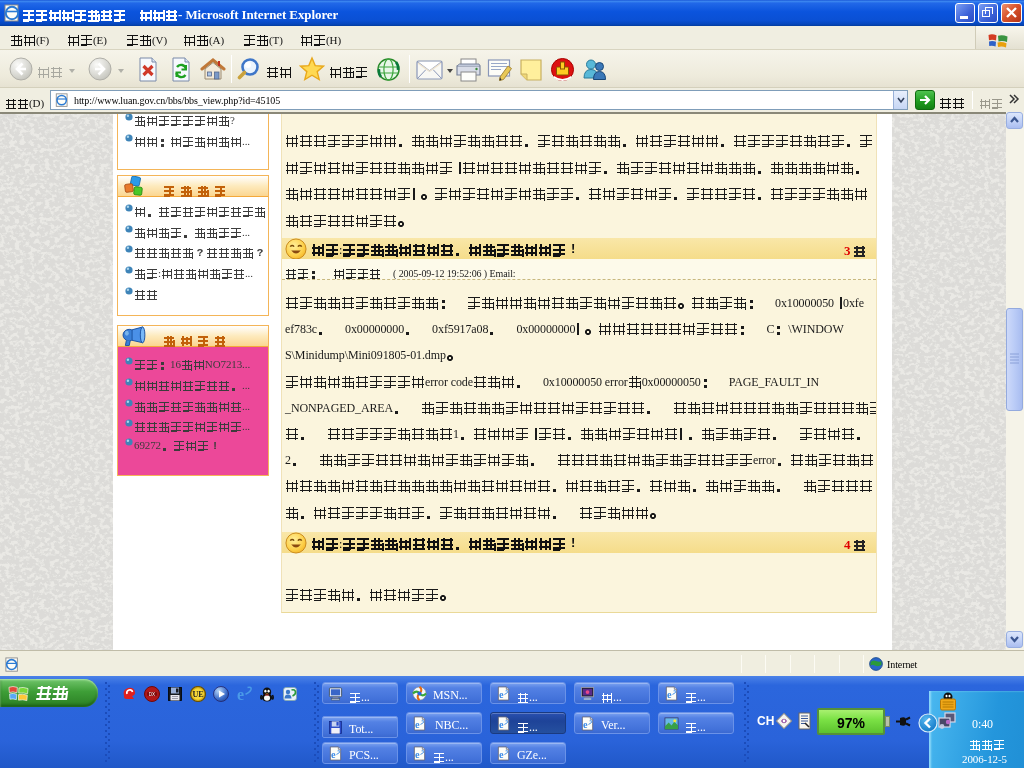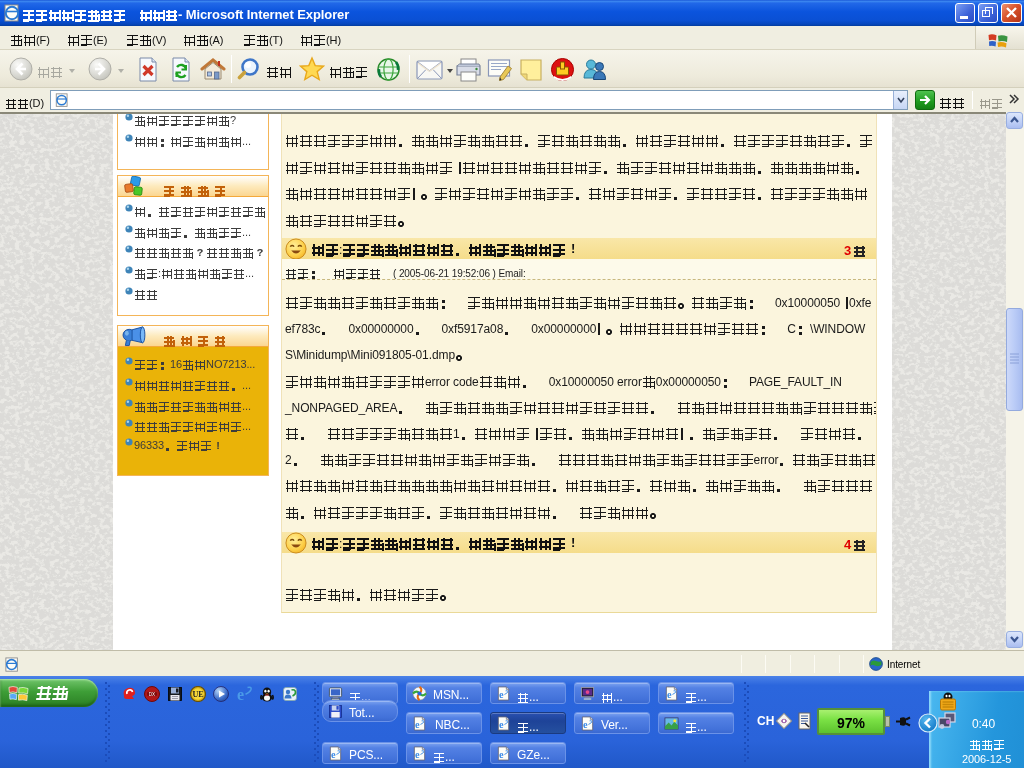--- a/index.html
+++ b/index.html
@@ -1,16 +1,16 @@
 <!DOCTYPE html>
 <html><head><meta charset="utf-8"><style>
 *{margin:0;padding:0;box-sizing:border-box}
 html,body{width:1024px;height:768px;overflow:hidden;font-family:"Liberation Sans",sans-serif;position:relative}
 .g{display:inline-block;vertical-align:bottom;font-style:normal}
-tt{font-family:Liberation Sans, sans-serif;vertical-align:bottom;display:inline-block;letter-spacing:-0.1px}.m10{font-size:10px;line-height:12px}.m11{font-size:11px;line-height:13px}
+tt{font-family:Liberation Serif, serif;vertical-align:bottom;display:inline-block;letter-spacing:-0.1px}.m10{font-size:10px;line-height:12px}.m11{font-size:11px;line-height:13px}
 .m12{font-size:12px;line-height:14px}.m13{font-size:13px;line-height:15px}
 .abs{position:absolute}
 .ln{position:absolute;white-space:nowrap;line-height:1}
 .a12{width:12px;height:12px;background:linear-gradient(currentcolor,currentcolor) 1px 2px/10px 1.4px no-repeat,linear-gradient(currentcolor,currentcolor) 1px 6px/10px 1.4px no-repeat,linear-gradient(currentcolor,currentcolor) 1px 10px/10px 1.4px no-repeat,linear-gradient(currentcolor,currentcolor) 3px 1px/1.2px 10px no-repeat,linear-gradient(currentcolor,currentcolor) 8px 1px/1.2px 10px no-repeat}
 .b12{width:12px;height:12px;background:linear-gradient(currentcolor,currentcolor) 1px 1px/10px 1.4px no-repeat,linear-gradient(currentcolor,currentcolor) 1px 5px/10px 1.4px no-repeat,linear-gradient(currentcolor,currentcolor) 1px 9px/10px 1.4px no-repeat,linear-gradient(currentcolor,currentcolor) 6px 1px/1.2px 10px no-repeat,linear-gradient(currentcolor,currentcolor) 1px 10px/6px 1.4px no-repeat}
 .c12{width:12px;height:12px;background:linear-gradient(currentcolor,currentcolor) 1px 3px/10px 1.4px no-repeat,linear-gradient(currentcolor,currentcolor) 1px 7px/10px 1.4px no-repeat,linear-gradient(currentcolor,currentcolor) 2px 1px/1.2px 10px no-repeat,linear-gradient(currentcolor,currentcolor) 6px 2px/1.2px 8px no-repeat,linear-gradient(currentcolor,currentcolor) 10px 1px/1.2px 10px no-repeat}
 .d12{width:12px;height:12px;background:linear-gradient(currentcolor,currentcolor) 1px 2px/10px 1.4px no-repeat,linear-gradient(currentcolor,currentcolor) 1px 6px/10px 1.4px no-repeat,linear-gradient(currentcolor,currentcolor) 1px 10px/10px 1.4px no-repeat,linear-gradient(currentcolor,currentcolor) 4px 1px/1.2px 10px no-repeat,linear-gradient(currentcolor,currentcolor) 7px 1px/1.2px 10px no-repeat,linear-gradient(currentcolor,currentcolor) 10px 5px/1.2px 7px no-repeat}
 .pc12{width:12px;height:12px;background:linear-gradient(currentcolor,currentcolor) 2px 8px/3px 3px no-repeat}
 .pm12{width:12px;height:12px;background:linear-gradient(currentcolor,currentcolor) 3px 3px/3px 3px no-repeat,linear-gradient(currentcolor,currentcolor) 3px 8px/3px 3px no-repeat}
 .pq12{width:12px;height:12px;font:bold 11px "Liberation Mono",monospace;font-style:normal;text-align:center;line-height:12px}
@@ -159,20 +159,21 @@
       </radialGradient>
 </defs>
   </svg><div class="abs" style="left:0;top:88px;width:1024px;height:24px;background:#f0eee1">
  <div class="ln" style="left:5px;top:6px;color:#111"><i class="g a12"></i><i class="g a12"></i><tt class="m11">(D)</tt></div>
  <div class="abs" style="left:50px;top:2px;width:858px;height:20px;background:#fff;border:1px solid #7f9db9">
    <svg class="abs" style="left:4px;top:2px" width="15" height="15" viewBox="0 0 17 18">
     <rect x="1" y="1" width="13" height="15" fill="#fdfdf8" stroke="#888" stroke-width="1"></rect>
     <circle cx="7.5" cy="8.5" r="5.6" fill="none" stroke="#2b7bd4" stroke-width="1.8"></circle>
     <path d="M2 7.2 L13.5 7.2" stroke="#2b7bd4" stroke-width="1.4" fill="none"></path>
    </svg>
+   <tt class="m10 abs" style="left:23px;top:4px;color:#000">http://www.luan.gov.cn/bbs/bbs_view.php?id=45105</tt>
    <div class="abs" style="right:0;top:0;width:14px;height:18px;background:linear-gradient(#e8effc,#c6d6f4);border-left:1px solid #98b0d8">
      <svg width="14" height="18">
           <path d="M4 7 L7 11 L10 7" fill="none" stroke="#33425e" stroke-width="1.6"></path>
         </svg></div>
  </div>
  <div class="abs" style="left:915px;top:2px;width:20px;height:20px;border-radius:3px;background:linear-gradient(#4fc24f,#1d9a1d 60%,#148014);border:1px solid #0e6b0e">
    <svg width="18" height="18">
         <path d="M4 9 L12 9 M9 5 L13 9 L9 13" fill="none" stroke="#fff" stroke-width="2.2"></path>
       </svg></div>
  <div class="ln" style="left:939px;top:6px;color:#111"><i class="g a13"></i><i class="g a13"></i></div>
@@ -234,21 +235,21 @@
         <circle cx="4" cy="4" r="3.6" fill="#3e84b8"></circle>
         <circle cx="2.9" cy="2.7" r="1.2" fill="#aad4ec"></circle>
       </svg>
       <div class="ln" style="left:16px;top:88px;color:#3c3c3c"><i class="g d12"></i><i class="g b12"></i><tt class="m11">:</tt><i class="g c12"></i><i class="g a12"></i><i class="g d12"></i><i class="g c12"></i><i class="g d12"></i><i class="g b12"></i><i class="g a12"></i><tt class="m11">...</tt></div>
       <svg class="abs" style="left:7px;top:111px" width="8" height="8">
         <circle cx="4" cy="4" r="3.6" fill="#3e84b8"></circle>
         <circle cx="2.9" cy="2.7" r="1.2" fill="#aad4ec"></circle>
       </svg>
       <div class="ln" style="left:16px;top:109px;color:#3c3c3c"><i class="g a12"></i><i class="g a12"></i></div>
     </div>
-    <div class="abs" style="left:117px;top:211px;width:152px;height:151px;background:#eab308;border:1px solid #f4b558">
+    <div class="abs" style="left:117px;top:211px;width:152px;height:151px;background:#ec4899;border:1px solid #f4b558">
       <div class="abs" style="left:0;top:0;width:150px;height:21px;background:linear-gradient(#ffffff,#fdeabd 50%,#fbd691);border-bottom:1px solid #f4a93c">
         <svg class="abs" style="left:3px;top:0px" width="26" height="21" viewBox="0 0 26 22">
 <ellipse cx="8" cy="9.5" rx="6.5" ry="6" fill="#3a80d8" stroke="#1a50a0" stroke-width="1"></ellipse>
 <path d="M11 4 L22 1 L22 17.5 L11 15 Z" fill="#4a90e8" stroke="#1a50a0" stroke-width="1"></path>
 <ellipse cx="22" cy="9.3" rx="2.4" ry="8.3" fill="#78b8f8" stroke="#1a50a0" stroke-width="1"></ellipse>
 <path d="M5 15 L4 20.5 L8 20.5 L9 15.5" fill="#3a80d8" stroke="#1a50a0" stroke-width="1"></path>
 <ellipse cx="5.5" cy="7.5" rx="2" ry="2.6" fill="#88c0f0" opacity="0.8"></ellipse>
         </svg>
         <div class="ln" style="left:45px;top:5px;color:#c2610a"><i class="g d12B"></i></div>
         <div class="ln" style="left:62px;top:5px;color:#c2610a"><i class="g c12B"></i></div>
@@ -272,33 +273,33 @@
       <div class="ln" style="left:16px;top:71px;color:#3c3c3c"><i class="g d12"></i><i class="g d12"></i><i class="g b12"></i><i class="g a12"></i><i class="g b12"></i><i class="g d12"></i><i class="g d12"></i><i class="g c12"></i><i class="g a12"></i><tt class="m11">...</tt></div>
       <svg class="abs" style="left:7px;top:93px" width="8" height="8">
         <circle cx="4" cy="4" r="3.6" fill="#3e84b8"></circle>
         <circle cx="2.9" cy="2.7" r="1.2" fill="#aad4ec"></circle>
       </svg>
       <div class="ln" style="left:16px;top:91px;color:#3c3c3c"><i class="g a12"></i><i class="g a12"></i><i class="g d12"></i><i class="g b12"></i><i class="g b12"></i><i class="g c12"></i><i class="g b12"></i><i class="g c12"></i><i class="g b12"></i><tt class="m11">...</tt></div>
       <svg class="abs" style="left:7px;top:112px" width="8" height="8">
         <circle cx="4" cy="4" r="3.6" fill="#3e84b8"></circle>
         <circle cx="2.9" cy="2.7" r="1.2" fill="#aad4ec"></circle>
       </svg>
-      <div class="ln" style="left:16px;top:110px;color:#3c3c3c"><tt class="m11">96333</tt><i class="g pc12"></i><i class="g b12"></i><i class="g c12"></i><i class="g b12"></i><i class="g pq12">!</i></div>
+      <div class="ln" style="left:16px;top:110px;color:#3c3c3c"><tt class="m11">69272</tt><i class="g pc12"></i><i class="g b12"></i><i class="g c12"></i><i class="g b12"></i><i class="g pq12">!</i></div>
     </div>
     <div class="abs" style="left:281px;top:0;width:596px;height:499px;overflow:hidden;background:#fbf5dd;border-left:1px solid #f0e2b8;border-right:1px solid #f0e2b8;border-bottom:1px solid #ead998"><div class="ln" style="left:3px;top:18px;color:#1a1a1a"><i class="g c14"></i><i class="g a14"></i><i class="g a14"></i><i class="g b14"></i><i class="g b14"></i><i class="g b14"></i><i class="g c14"></i><i class="g c14"></i><i class="g pc14"></i><i class="g d14"></i><i class="g d14"></i><i class="g c14"></i><i class="g b14"></i><i class="g d14"></i><i class="g d14"></i><i class="g a14"></i><i class="g a14"></i><i class="g pc14"></i><i class="g b14"></i><i class="g a14"></i><i class="g d14"></i><i class="g a14"></i><i class="g d14"></i><i class="g d14"></i><i class="g pc14"></i><i class="g c14"></i><i class="g a14"></i><i class="g b14"></i><i class="g a14"></i><i class="g c14"></i><i class="g c14"></i><i class="g pc14"></i><i class="g a14"></i><i class="g b14"></i><i class="g b14"></i><i class="g b14"></i><i class="g a14"></i><i class="g d14"></i><i class="g a14"></i><i class="g b14"></i><i class="g pc14"></i><i class="g b14"></i></div><div class="ln" style="left:3px;top:44.69999999999999px;color:#1a1a1a"><i class="g c14"></i><i class="g b14"></i><i class="g c14"></i><i class="g a14"></i><i class="g c14"></i><i class="g b14"></i><i class="g a14"></i><i class="g a14"></i><i class="g d14"></i><i class="g d14"></i><i class="g c14"></i><i class="g b14"></i><i class="g po14"></i><i class="g a14"></i><i class="g c14"></i><i class="g a14"></i><i class="g a14"></i><i class="g c14"></i><i class="g d14"></i><i class="g a14"></i><i class="g a14"></i><i class="g c14"></i><i class="g b14"></i><i class="g pc14"></i><i class="g d14"></i><i class="g b14"></i><i class="g b14"></i><i class="g a14"></i><i class="g c14"></i><i class="g a14"></i><i class="g c14"></i><i class="g d14"></i><i class="g d14"></i><i class="g d14"></i><i class="g pc14"></i><i class="g d14"></i><i class="g d14"></i><i class="g d14"></i><i class="g d14"></i><i class="g c14"></i><i class="g d14"></i><i class="g pc14"></i></div><div class="ln" style="left:3px;top:71.4px;color:#1a1a1a"><i class="g d14"></i><i class="g c14"></i><i class="g a14"></i><i class="g a14"></i><i class="g c14"></i><i class="g a14"></i><i class="g a14"></i><i class="g c14"></i><i class="g b14"></i><i class="g pe14"></i><i class="g pj14"></i><i class="g b14"></i><i class="g c14"></i><i class="g b14"></i><i class="g a14"></i><i class="g c14"></i><i class="g b14"></i><i class="g c14"></i><i class="g d14"></i><i class="g b14"></i><i class="g b14"></i><i class="g pc14"></i><i class="g a14"></i><i class="g c14"></i><i class="g b14"></i><i class="g a14"></i><i class="g c14"></i><i class="g b14"></i><i class="g pc14"></i><i class="g b14"></i><i class="g a14"></i><i class="g a14"></i><i class="g b14"></i><i class="g a14"></i><i class="g pc14"></i><i class="g a14"></i><i class="g b14"></i><i class="g b14"></i><i class="g b14"></i><i class="g d14"></i><i class="g d14"></i><i class="g c14"></i></div><div class="ln" style="left:3px;top:98px;color:#1a1a1a"><i class="g d14"></i><i class="g a14"></i><i class="g b14"></i><i class="g a14"></i><i class="g a14"></i><i class="g c14"></i><i class="g b14"></i><i class="g a14"></i><i class="g pj14"></i></div><div class="abs" style="left:0;top:124px;width:594px;height:21px;background:linear-gradient(#f9e7a8,#f5dc8a)">
         <svg class="abs" style="left:3px;top:0px" width="22" height="22" viewBox="0 0 23 23">
 <circle cx="11.5" cy="11.5" r="10.5" fill="url(#gsm)" stroke="#c8881a" stroke-width="1"></circle>
 <path d="M5.5 9 Q7.5 6.5 9.5 9 M13.5 9 Q15.5 6.5 17.5 9" fill="none" stroke="#7a4a08" stroke-width="1.6"></path>
 <path d="M6.5 13 Q11.5 19.5 16.5 13 Z" fill="#8a4a10"></path>
         </svg>
         <div class="ln" style="left:29px;top:3px;color:#111"><i class="g c14B"></i><i class="g b14B"></i><tt class="m12">:</tt><i class="g b14B"></i><i class="g b14B"></i><i class="g d14B"></i><i class="g d14B"></i><i class="g c14B"></i><i class="g a14B"></i><i class="g c14B"></i><i class="g a14B"></i><i class="g pc14"></i><i class="g c14B"></i><i class="g d14B"></i><i class="g b14B"></i><i class="g d14B"></i><i class="g c14B"></i><i class="g c14B"></i><i class="g b14B"></i><i class="g pq14">!</i></div>
         <div class="ln" style="left:562px;top:4px"><tt class="m13" style="color:#e00000;font-weight:bold">3</tt></div>
         <div class="ln" style="left:571px;top:4px;color:#222"><i class="g a13B"></i></div>
       </div><div class="abs" style="left:0;top:145px;width:594px;height:21px;background:#fdfaea;border-bottom:1px dashed #c8b87f">
-        <div class="ln" style="left:3px;top:5px;color:#222"><i class="g a12"></i><i class="g b12"></i><i class="g pm12"></i><i class="g sp12"></i><i class="g c12"></i><i class="g b12"></i><i class="g b12"></i><i class="g a12"></i><i class="g sp12"></i><tt class="m10">( 2005-06-21 19:52:06 ) Email:</tt></div>
+        <div class="ln" style="left:3px;top:5px;color:#222"><i class="g a12"></i><i class="g b12"></i><i class="g pm12"></i><i class="g sp12"></i><i class="g c12"></i><i class="g b12"></i><i class="g b12"></i><i class="g a12"></i><i class="g sp12"></i><tt class="m10">( 2005-09-12 19:52:06 ) Email:</tt></div>
       </div><div class="ln" style="left:3px;top:180.0px;color:#1a1a1a"><i class="g a14"></i><i class="g b14"></i><i class="g d14"></i><i class="g d14"></i><i class="g a14"></i><i class="g b14"></i><i class="g d14"></i><i class="g a14"></i><i class="g b14"></i><i class="g d14"></i><i class="g d14"></i><i class="g pm14"></i><i class="g sp14"></i><i class="g b14"></i><i class="g d14"></i><i class="g c14"></i><i class="g c14"></i><i class="g d14"></i><i class="g c14"></i><i class="g a14"></i><i class="g d14"></i><i class="g b14"></i><i class="g d14"></i><i class="g c14"></i><i class="g b14"></i><i class="g a14"></i><i class="g d14"></i><i class="g a14"></i><i class="g pj14"></i><i class="g a14"></i><i class="g d14"></i><i class="g b14"></i><i class="g d14"></i><i class="g pm14"></i><i class="g sp14"></i><tt class="m12">0x10000050</tt><i class="g po14"></i><tt class="m12">0xfe</tt></div><div class="ln" style="left:3px;top:206.2px;color:#1a1a1a"><tt class="m12">ef783c</tt><i class="g pc14"></i><i class="g sp14"></i><tt class="m12">0x00000000</tt><i class="g pc14"></i><i class="g sp14"></i><tt class="m12">0xf5917a08</tt><i class="g pc14"></i><i class="g sp14"></i><tt class="m12">0x00000000</tt><i class="g pe14"></i><i class="g pj14"></i><i class="g c14"></i><i class="g c14"></i><i class="g a14"></i><i class="g a14"></i><i class="g a14"></i><i class="g a14"></i><i class="g c14"></i><i class="g b14"></i><i class="g a14"></i><i class="g a14"></i><i class="g pm14"></i><i class="g sp14"></i><tt class="m12">C</tt><i class="g pm14"></i><tt class="m12">\WINDOW</tt></div><div class="ln" style="left:3px;top:232.39999999999998px;color:#1a1a1a"><tt class="m12">S\Minidump\Mini091805-01.dmp</tt><i class="g pj14"></i></div><div class="ln" style="left:3px;top:258.6px;color:#1a1a1a"><i class="g b14"></i><i class="g c14"></i><i class="g d14"></i><i class="g c14"></i><i class="g d14"></i><i class="g a14"></i><i class="g b14"></i><i class="g b14"></i><i class="g b14"></i><i class="g c14"></i><tt class="m12">error code</tt><i class="g a14"></i><i class="g d14"></i><i class="g c14"></i><i class="g pc14"></i><i class="g sp14"></i><tt class="m12">0x10000050 error </tt><i class="g d14"></i><tt class="m12">0x00000050</tt><i class="g pm14"></i><i class="g sp14"></i><tt class="m12">PAGE_FAULT_IN</tt></div><div class="ln" style="left:3px;top:284.8px;color:#1a1a1a"><tt class="m12">_NONPAGED_AREA</tt><i class="g pc14"></i><i class="g sp14"></i><i class="g d14"></i><i class="g b14"></i><i class="g d14"></i><i class="g a14"></i><i class="g d14"></i><i class="g d14"></i><i class="g b14"></i><i class="g c14"></i><i class="g a14"></i><i class="g a14"></i><i class="g c14"></i><i class="g b14"></i><i class="g a14"></i><i class="g b14"></i><i class="g a14"></i><i class="g a14"></i><i class="g pc14"></i><i class="g sp14"></i><i class="g a14"></i><i class="g d14"></i><i class="g a14"></i><i class="g c14"></i><i class="g a14"></i><i class="g a14"></i><i class="g a14"></i><i class="g d14"></i><i class="g d14"></i><i class="g b14"></i><i class="g a14"></i><i class="g a14"></i><i class="g a14"></i><i class="g d14"></i><i class="g b14"></i></div><div class="ln" style="left:3px;top:311.0px;color:#1a1a1a"><i class="g a14"></i><i class="g pc14"></i><i class="g sp14"></i><i class="g a14"></i><i class="g a14"></i><i class="g b14"></i><i class="g b14"></i><i class="g b14"></i><i class="g d14"></i><i class="g a14"></i><i class="g d14"></i><i class="g a14"></i><tt class="m12">1</tt><i class="g pc14"></i><i class="g a14"></i><i class="g c14"></i><i class="g c14"></i><i class="g b14"></i><i class="g po14"></i><i class="g b14"></i><i class="g a14"></i><i class="g pc14"></i><i class="g d14"></i><i class="g d14"></i><i class="g c14"></i><i class="g b14"></i><i class="g a14"></i><i class="g c14"></i><i class="g a14"></i><i class="g pe14"></i><i class="g pc14"></i><i class="g d14"></i><i class="g b14"></i><i class="g d14"></i><i class="g b14"></i><i class="g a14"></i><i class="g pc14"></i><i class="g sp14"></i><i class="g b14"></i><i class="g a14"></i><i class="g c14"></i><i class="g a14"></i><i class="g pc14"></i></div><div class="ln" style="left:3px;top:337.2px;color:#1a1a1a"><tt class="m12">2</tt><i class="g pc14"></i><i class="g sp14"></i><i class="g d14"></i><i class="g d14"></i><i class="g b14"></i><i class="g b14"></i><i class="g a14"></i><i class="g a14"></i><i class="g c14"></i><i class="g d14"></i><i class="g c14"></i><i class="g b14"></i><i class="g d14"></i><i class="g b14"></i><i class="g c14"></i><i class="g b14"></i><i class="g d14"></i><i class="g pc14"></i><i class="g sp14"></i><i class="g a14"></i><i class="g a14"></i><i class="g a14"></i><i class="g d14"></i><i class="g a14"></i><i class="g c14"></i><i class="g d14"></i><i class="g b14"></i><i class="g d14"></i><i class="g b14"></i><i class="g a14"></i><i class="g a14"></i><i class="g b14"></i><i class="g b14"></i><tt class="m12">error</tt><i class="g pc14"></i><i class="g a14"></i><i class="g d14"></i><i class="g b14"></i><i class="g a14"></i><i class="g d14"></i><i class="g a14"></i></div><div class="ln" style="left:3px;top:363.4px;color:#1a1a1a"><i class="g c14"></i><i class="g a14"></i><i class="g d14"></i><i class="g d14"></i><i class="g c14"></i><i class="g a14"></i><i class="g d14"></i><i class="g a14"></i><i class="g d14"></i><i class="g d14"></i><i class="g d14"></i><i class="g d14"></i><i class="g c14"></i><i class="g d14"></i><i class="g a14"></i><i class="g c14"></i><i class="g a14"></i><i class="g c14"></i><i class="g a14"></i><i class="g pc14"></i><i class="g c14"></i><i class="g a14"></i><i class="g d14"></i><i class="g a14"></i><i class="g b14"></i><i class="g pc14"></i><i class="g a14"></i><i class="g c14"></i><i class="g d14"></i><i class="g pc14"></i><i class="g d14"></i><i class="g c14"></i><i class="g b14"></i><i class="g d14"></i><i class="g d14"></i><i class="g pc14"></i><i class="g sp14"></i><i class="g d14"></i><i class="g b14"></i><i class="g a14"></i><i class="g a14"></i><i class="g a14"></i></div><div class="ln" style="left:3px;top:389.6px;color:#1a1a1a"><i class="g d14"></i><i class="g pc14"></i><i class="g c14"></i><i class="g a14"></i><i class="g b14"></i><i class="g b14"></i><i class="g b14"></i><i class="g d14"></i><i class="g a14"></i><i class="g b14"></i><i class="g pc14"></i><i class="g b14"></i><i class="g d14"></i><i class="g a14"></i><i class="g d14"></i><i class="g a14"></i><i class="g c14"></i><i class="g a14"></i><i class="g c14"></i><i class="g pc14"></i><i class="g sp14"></i><i class="g a14"></i><i class="g b14"></i><i class="g d14"></i><i class="g c14"></i><i class="g c14"></i><i class="g pj14"></i></div><div class="abs" style="left:0;top:418px;width:594px;height:21px;background:linear-gradient(#f9e7a8,#f5dc8a)">
         <svg class="abs" style="left:3px;top:0px" width="22" height="22" viewBox="0 0 23 23">
 <circle cx="11.5" cy="11.5" r="10.5" fill="url(#gsm)" stroke="#c8881a" stroke-width="1"></circle>
 <path d="M5.5 9 Q7.5 6.5 9.5 9 M13.5 9 Q15.5 6.5 17.5 9" fill="none" stroke="#7a4a08" stroke-width="1.6"></path>
 <path d="M6.5 13 Q11.5 19.5 16.5 13 Z" fill="#8a4a10"></path>
         </svg>
         <div class="ln" style="left:29px;top:3px;color:#111"><i class="g c14B"></i><i class="g b14B"></i><tt class="m12">:</tt><i class="g b14B"></i><i class="g b14B"></i><i class="g d14B"></i><i class="g d14B"></i><i class="g c14B"></i><i class="g a14B"></i><i class="g c14B"></i><i class="g a14B"></i><i class="g pc14"></i><i class="g c14B"></i><i class="g d14B"></i><i class="g b14B"></i><i class="g d14B"></i><i class="g c14B"></i><i class="g c14B"></i><i class="g b14B"></i><i class="g pq14">!</i></div>
         <div class="ln" style="left:562px;top:4px"><tt class="m13" style="color:#e00000;font-weight:bold">4</tt></div>
         <div class="ln" style="left:571px;top:4px;color:#222"><i class="g a13B"></i></div>
       </div><div class="ln" style="left:3px;top:472px;color:#1a1a1a"><i class="g b14"></i><i class="g a14"></i><i class="g b14"></i><i class="g d14"></i><i class="g c14"></i><i class="g pc14"></i><i class="g c14"></i><i class="g a14"></i><i class="g c14"></i><i class="g b14"></i><i class="g b14"></i><i class="g pj14"></i></div><svg width="0" height="0">
@@ -429,21 +430,21 @@
         </svg></div>
       <div class="ln" style="left:26px;top:5px;color:#fff"><i class="g c12"></i><tt class="m12" style="color:#fff">...</tt></div>
     </div><div class="abs" style="left:658px;top:6px;width:76px;height:22px;border-radius:3px;background:linear-gradient(#7ba2f0,#5381e4 25%,#4372da 80%,#3a68d0);border:1px solid #6a92e8;box-shadow:inset 0 1px 0 rgba(255,255,255,0.25)">
       <div class="abs" style="left:5px;top:3px"><svg width="15" height="15" viewBox="0 0 16 16">
           <path d="M2.5 1 L11 1 L13.5 3.5 L13.5 15 L2.5 15 Z" fill="#fdfdf8" stroke="#667" stroke-width="0.9"></path>
           <path d="M11 1 L11 3.5 L13.5 3.5" fill="#dde4f0" stroke="#667" stroke-width="0.8"></path>
           <text x="3.2" y="12.5" font-family="Liberation Serif" font-size="11" font-weight="bold" fill="#3a8ae8">e</text>
           <path d="M10.2 5.2 Q13 4.4 12.6 6.2 Q12.2 7.6 9 9" fill="none" stroke="#3a8ae8" stroke-width="1"></path>
         </svg></div>
       <div class="ln" style="left:26px;top:5px;color:#fff"><i class="g b12"></i><tt class="m12" style="color:#fff">...</tt></div>
-    </div><div class="abs" style="left:322px;top:24px;width:76px;height:22px;border-radius:9px;background:linear-gradient(#7ba2f0,#5381e4 25%,#4372da 80%,#3a68d0);border:1px solid #6a92e8;box-shadow:inset 0 1px 0 rgba(255,255,255,0.25)">
+    </div><div class="abs" style="left:322px;top:40px;width:76px;height:22px;border-radius:2px;background:linear-gradient(#7ba2f0,#5381e4 25%,#4372da 80%,#3a68d0);border:1px solid #6a92e8;box-shadow:inset 0 1px 0 rgba(255,255,255,0.25)">
       <div class="abs" style="left:5px;top:3px"><svg width="15" height="15" viewBox="0 0 16 16">
           <rect x="1.5" y="1.5" width="13" height="13" fill="#2a4ac8" stroke="#122a88" stroke-width="0.8"></rect>
           <rect x="4" y="1.5" width="8" height="5.5" fill="#c8d4f0"></rect>
           <rect x="9" y="2.2" width="2.4" height="3.8" fill="#2a4ac8"></rect>
           <rect x="3.5" y="8.5" width="9" height="6" fill="#f0f0f8"></rect>
         </svg></div>
       <tt class="m12 abs" style="left:26px;top:5px;color:#fff">Tot...</tt>
     </div><div class="abs" style="left:406px;top:36px;width:76px;height:22px;border-radius:3px;background:linear-gradient(#7ba2f0,#5381e4 25%,#4372da 80%,#3a68d0);border:1px solid #6a92e8;box-shadow:inset 0 1px 0 rgba(255,255,255,0.25)">
       <div class="abs" style="left:5px;top:3px"><svg width="15" height="15" viewBox="0 0 16 16">
           <path d="M2.5 1 L11 1 L13.5 3.5 L13.5 15 L2.5 15 Z" fill="#fdfdf8" stroke="#667" stroke-width="0.9"></path>

